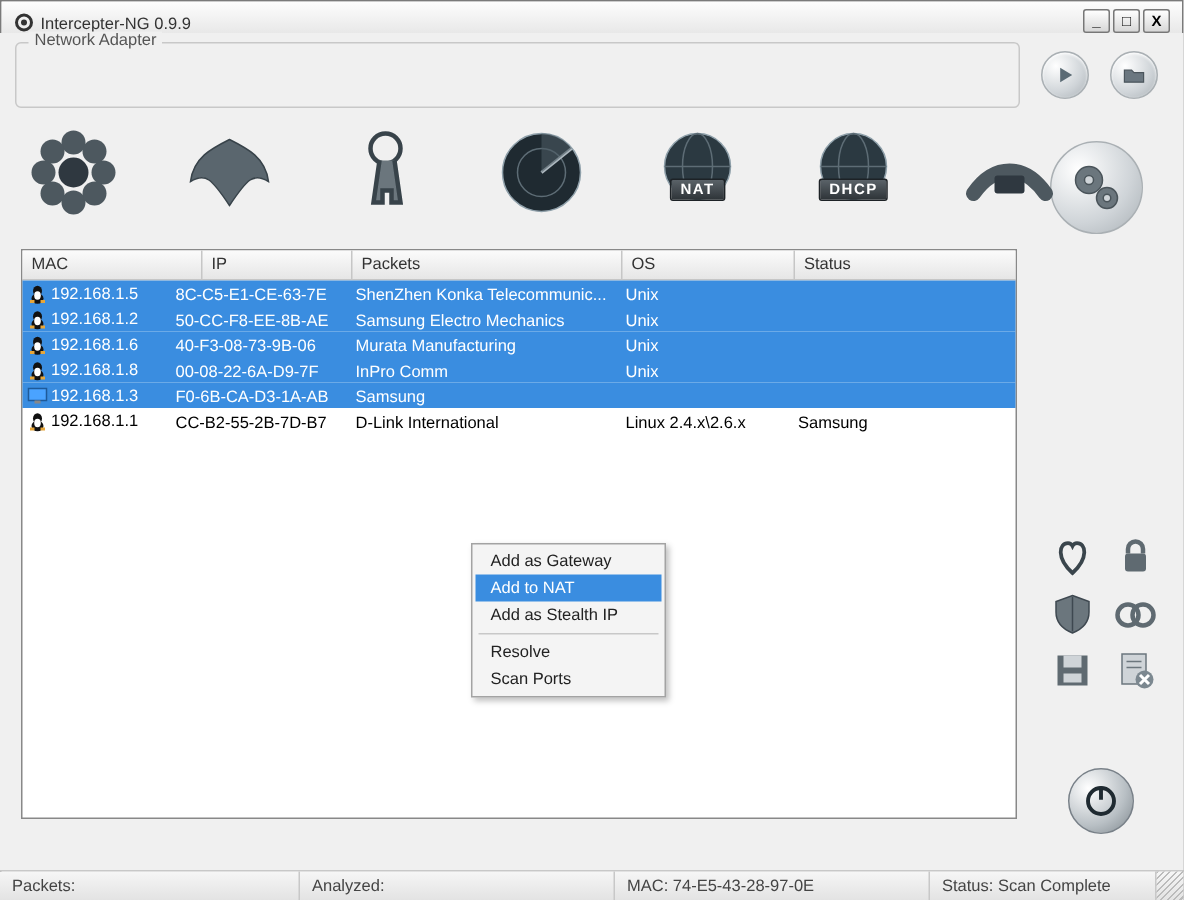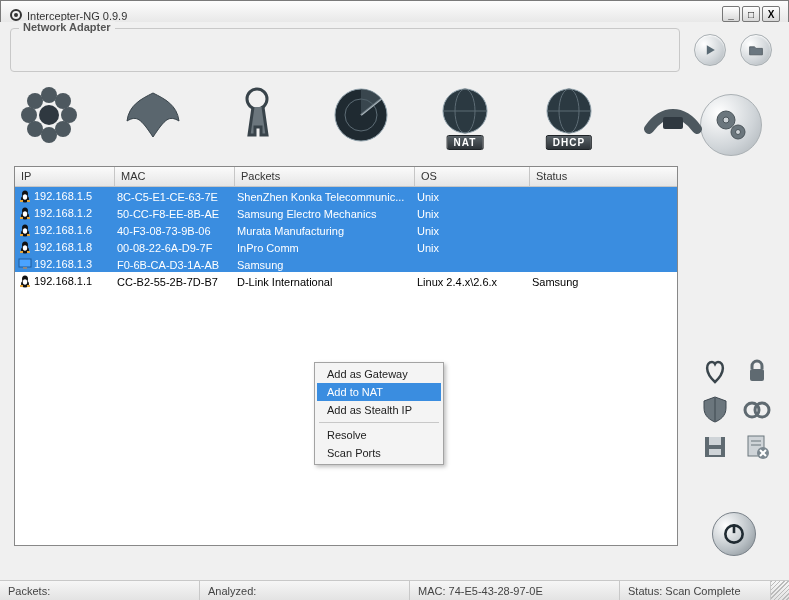--- a/index.html
+++ b/index.html
@@ -41,21 +41,21 @@
   }
   .adapter-group {
     position: absolute;
     left: 10px; top: 6px;
     width: 670px; height: 44px;
     border: 1px solid #c8c8c8;
     border-radius: 4px;
   }
   .adapter-group .legend {
     position: absolute; top: -8px; left: 8px;
-    background: #f0f0f0; padding: 0 4px; color: #555; font-weight: bold;
+    background: #f0f0f0; padding: 0 4px; color: #555;
   }
   .adapter-row {
     position: absolute; left: 6px; right: 6px; top: 12px; height: 22px;
     display: flex; align-items: center;
   }
   .signal { width: 28px; height: 20px; margin-right: 4px; }
   .adapter-select {
     flex: 1; height: 22px;
     border: 1px solid #7a7a7a;
     background: #fff;
@@ -91,21 +91,21 @@
   .toolbar-icons {
     position: absolute; left: 14px; top: 58px;
     display: flex; gap: 34px;
   }
   .toolbar-icons .ticon {
     width: 70px; height: 70px;
     display: flex; align-items: center; justify-content: center;
     position: relative;
   }
   .badge-label {
-    position: absolute; bottom: 0; left: 50%; transform: translateX(-50%);
+    position: absolute; bottom: 16px; left: 50%; transform: translateX(-50%);
     font-size: 10px; font-weight: bold; color: #fff;
     background: linear-gradient(#5a6268,#2e3438);
     padding: 1px 6px; border: 1px solid #1d2226; border-radius: 2px;
     letter-spacing: 1px;
   }
   .table-wrap {
     position: absolute; left: 14px; top: 144px;
     width: 664px; height: 380px;
     background: #fff;
     border: 1px solid #888;
@@ -287,22 +287,22 @@
     <div class="ticon">
       <svg viewBox="0 0 60 60" width="60" height="60">
           <path d="M6 44 C20 24 40 24 54 44" fill="none" stroke="#4d585f" stroke-width="10" stroke-linecap="round"></path>
           <rect x="20" y="32" width="20" height="12" fill="#2f3840" rx="2"></rect>
         </svg>
     </div>
   </div>
 
   <div class="table-wrap">
     <div class="thead">
+      <div class="th c-mac">MAC</div>
       <div class="th c-ip">IP</div>
-      <div class="th c-mac">MAC</div>
       <div class="th c-vendor">Packets</div>
       <div class="th c-os">OS</div>
       <div class="th c-status">Status</div>
     </div>
     <div class="tbody" id="tbody">
         <div class="tr sel">
           <div class="td c-ip">
             <span class="rowicon">
               <svg viewBox="0 0 14 14" width="14" height="14">
                 <ellipse cx="7" cy="5" rx="3" ry="3.5" fill="#111"></ellipse>

